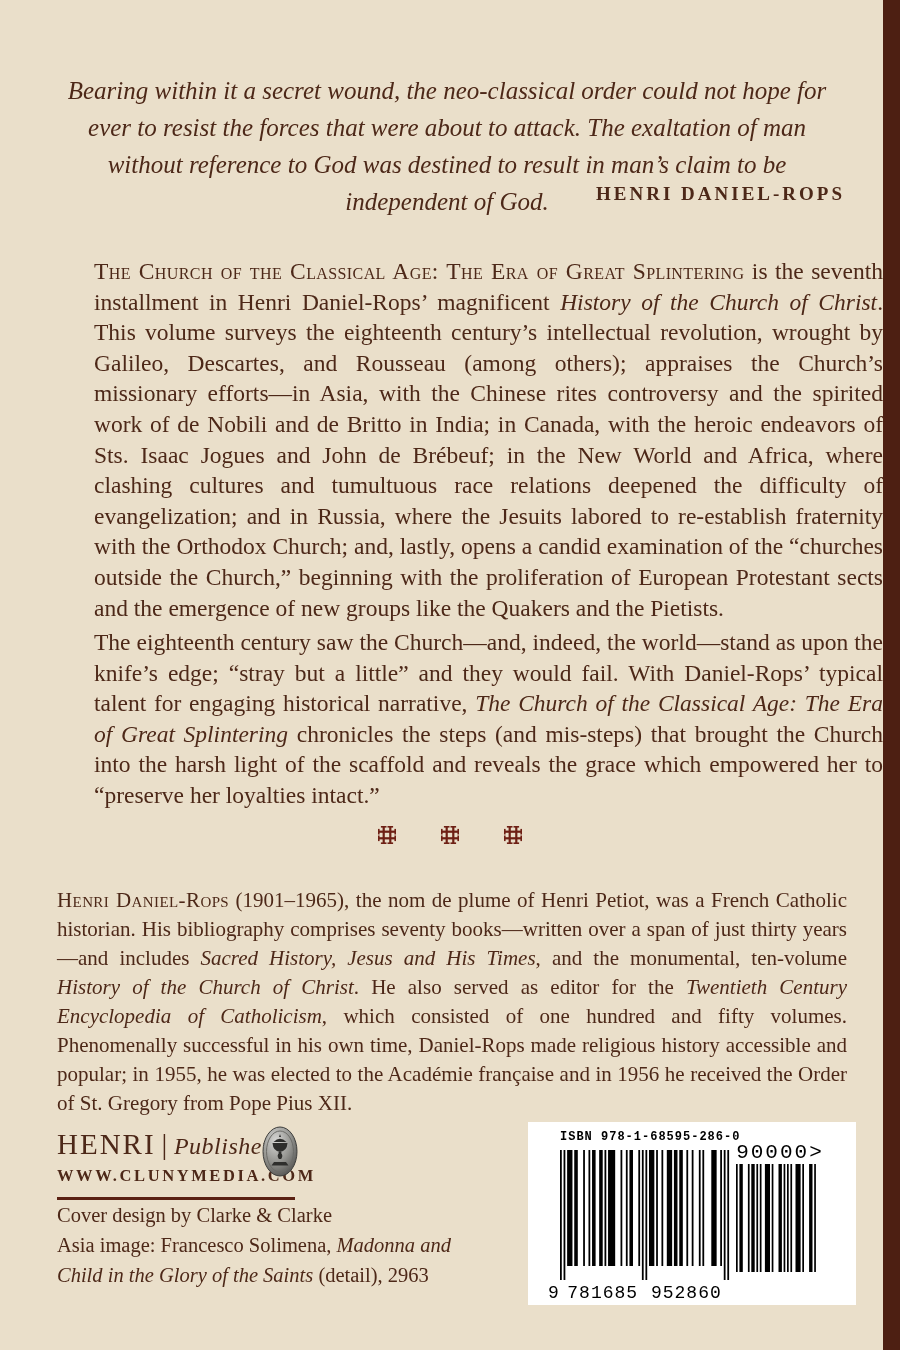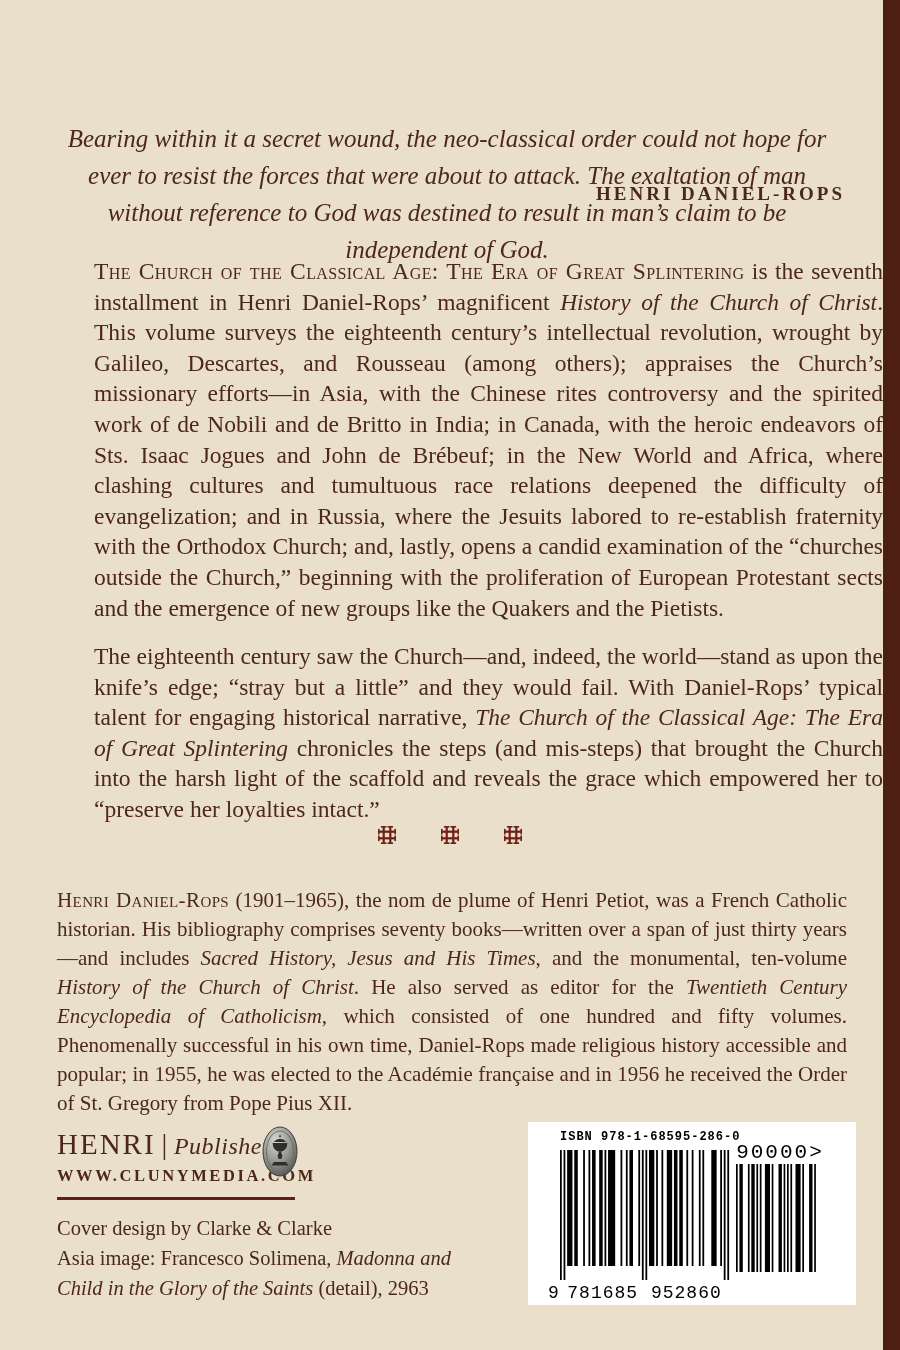--- a/index.html
+++ b/index.html
@@ -11,53 +11,53 @@
     font-family:"Liberation Serif",serif;
     overflow:hidden;
   }
   .spine{
     position:absolute;top:0;right:0;width:17px;height:1350px;
     background:var(--spine,#4d1f12);
   }
   .quote{
     position:absolute;top:72px;left:66px;width:762px;
     text-align:center;font-style:italic;
-    font-size:25px;line-height:37px;margin-top:48px;
+    font-size:25px;line-height:37px;
   }
   .attribution{
     position:absolute;top:183px;left:57px;width:788px;
     text-align:right;font-size:19px;font-weight:bold;
     letter-spacing:3px;
   }
   .para{
     position:absolute;left:57px;width:789px;
     text-align:justify;font-size:23.5px;line-height:30.6px;margin-left:37px;
   }
   .para-1{top:256px;}
-  .para-2{top:641px;}
+  .para-2{top:627px;}
   .bio{
     position:absolute;top:886px;left:57px;width:790px;
     text-align:justify;font-size:21px;line-height:29px;
   }
   .seg-i{font-style:italic;}
   .seg-sc{font-variant:small-caps;letter-spacing:0.4px;}
   .ornaments{
     position:absolute;top:824px;left:0;width:900px;
     display:flex;justify-content:center;gap:41px;
   }
   .fleuron{width:22px;height:22px;display:inline-block;}
   .fleuron svg{width:22px;height:22px;fill:var(--ornament,#6e2014);}
   .pub{position:absolute;left:57px;top:1128px;width:450px;}
   .pub-row1{font-size:29px;letter-spacing:0.5px;white-space:nowrap;}
   .pub-name{letter-spacing:2px;}
   .pub-sep{font-weight:normal;padding:0 6px;color:var(--text,#4d2818);}
   .pub-imprint{font-style:italic;font-size:24px;}
   .pub-site{margin-top:5px;font-size:16.5px;font-weight:bold;letter-spacing:2.6px;}
   .pub-rule{margin-top:11px;width:238px;height:3px;background:var(--rule,#5b2113);}
-  .credits{margin-top:13px;font-size:20.5px;line-height:30px;width:440px;}
+  .credits{font-size:20.5px;line-height:30px;width:440px;}
   .seal{position:absolute;left:262px;top:1126px;width:36px;height:51px;}
   .barcode-box{
     position:absolute;left:528px;top:1122px;width:328px;height:183px;
     background:var(--barcode-bg,#ffffff);color:#000;
   }
   .isbn-label{
     position:absolute;top:8px;left:32px;
     font-family:"Liberation Mono",monospace;
     font-size:12px;font-weight:bold;letter-spacing:1px;white-space:nowrap;
   }

